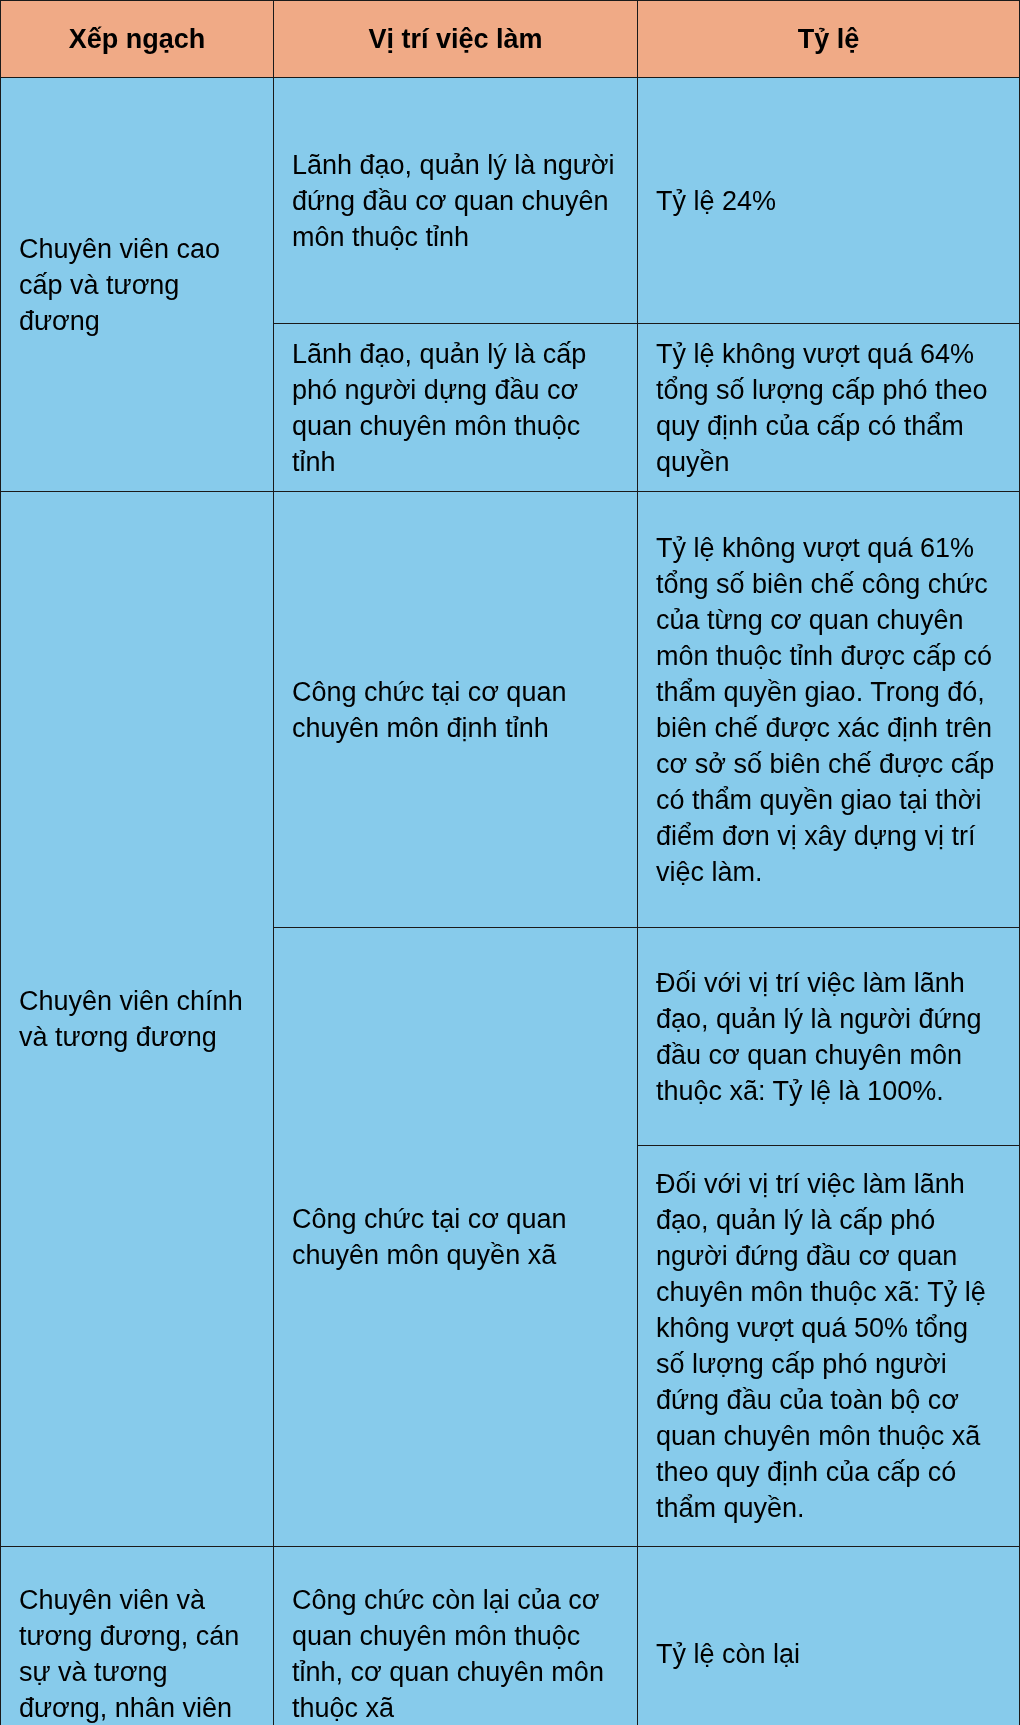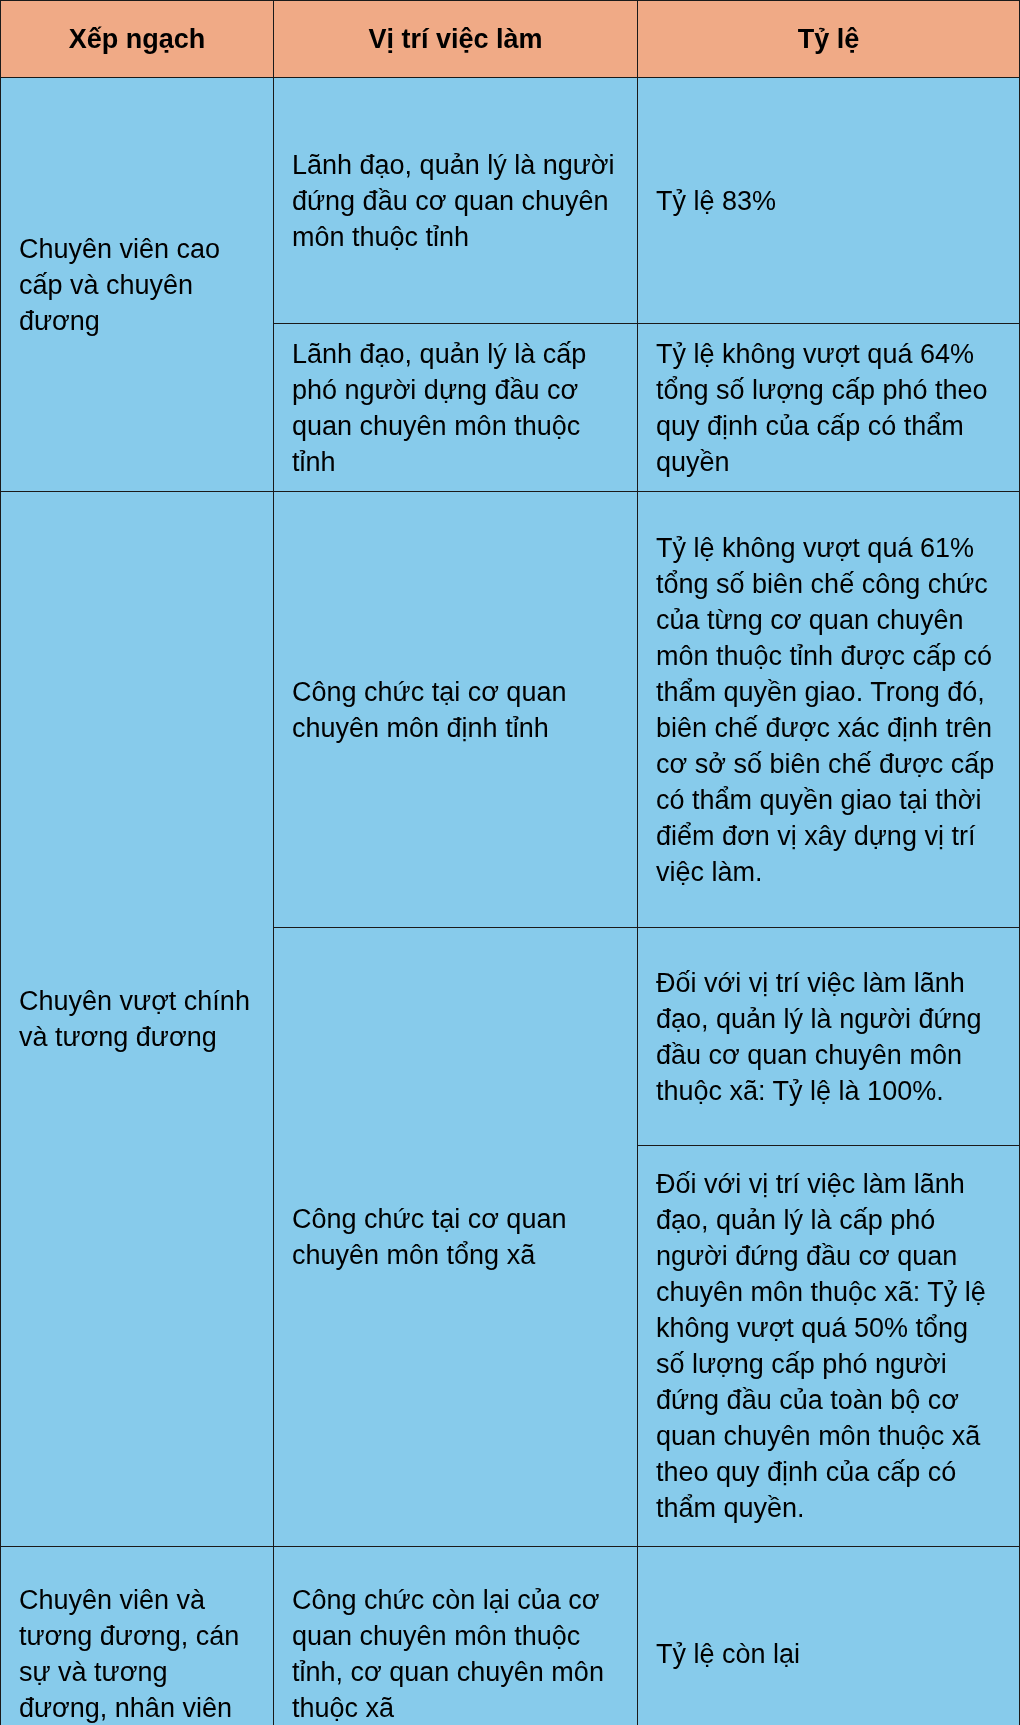--- a/index.html
+++ b/index.html
@@ -49,36 +49,36 @@
       <col class="c3">
   </colgroup>
   <tbody>
       <tr class="h">
     <th>Xếp ngạch</th>
     <th>Vị trí việc làm</th>
     <th>Tỷ lệ</th>
   </tr>
 
   <tr class="r1">
-    <td rowspan="2">Chuyên viên cao cấp và chuyên đương</td>
+    <td rowspan="2">Chuyên viên cao cấp và tương đương</td>
     <td>Lãnh đạo, quản lý là người đứng đầu cơ quan chuyên môn thuộc tỉnh</td>
-    <td>Tỷ lệ 83%</td>
+    <td>Tỷ lệ 24%</td>
   </tr>
   <tr class="r2">
     <td>Lãnh đạo, quản lý là cấp phó người dựng đầu cơ quan chuyên môn thuộc tỉnh</td>
     <td>Tỷ lệ không vượt quá 64% tổng số lượng cấp phó theo quy định của cấp có thẩm quyền</td>
   </tr>
 
   <tr class="r3">
-    <td rowspan="3">Chuyên vượt chính và tương đương</td>
+    <td rowspan="3">Chuyên viên chính và tương đương</td>
     <td>Công chức tại cơ quan chuyên môn định tỉnh</td>
     <td>Tỷ lệ không vượt quá 61% tổng số biên chế công chức của từng cơ quan chuyên môn thuộc tỉnh được cấp có thẩm quyền giao. Trong đó, biên chế được xác định trên cơ sở số biên chế được cấp có thẩm quyền giao tại thời điểm đơn vị xây dựng vị trí việc làm.</td>
   </tr>
   <tr class="r4">
-    <td rowspan="2">Công chức tại cơ quan chuyên môn tổng xã</td>
+    <td rowspan="2">Công chức tại cơ quan chuyên môn quyền xã</td>
     <td>Đối với vị trí việc làm lãnh đạo, quản lý là người đứng đầu cơ quan chuyên môn thuộc xã: Tỷ lệ là 100%.</td>
   </tr>
   <tr class="r5">
     <td>Đối với vị trí việc làm lãnh đạo, quản lý là cấp phó người đứng đầu cơ quan chuyên môn thuộc xã: Tỷ lệ không vượt quá 50% tổng số lượng cấp phó người đứng đầu của toàn bộ cơ quan chuyên môn thuộc xã theo quy định của cấp có thẩm quyền.</td>
   </tr>
 
   <tr class="r6">
     <td>Chuyên viên và tương đương, cán sự và tương đương, nhân viên</td>
     <td>Công chức còn lại của cơ quan chuyên môn thuộc tỉnh, cơ quan chuyên môn thuộc xã</td>
     <td>Tỷ lệ còn lại</td>

